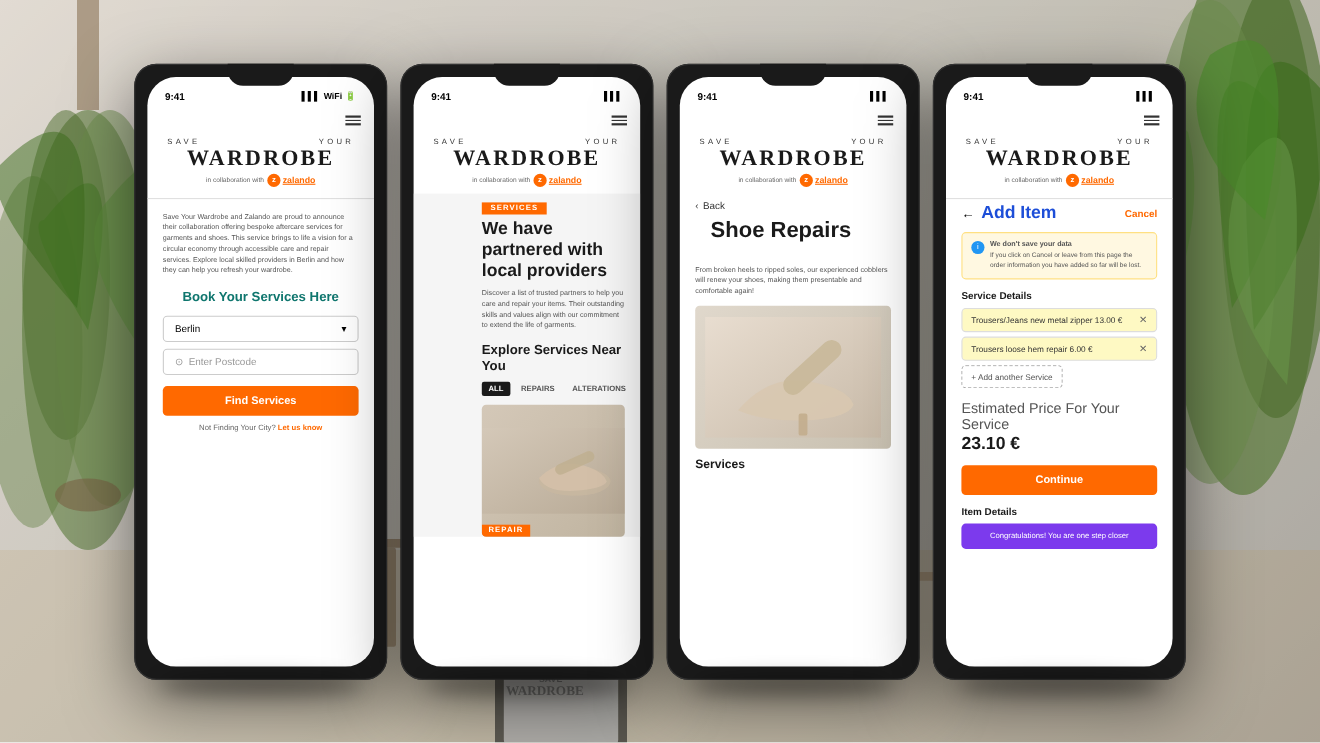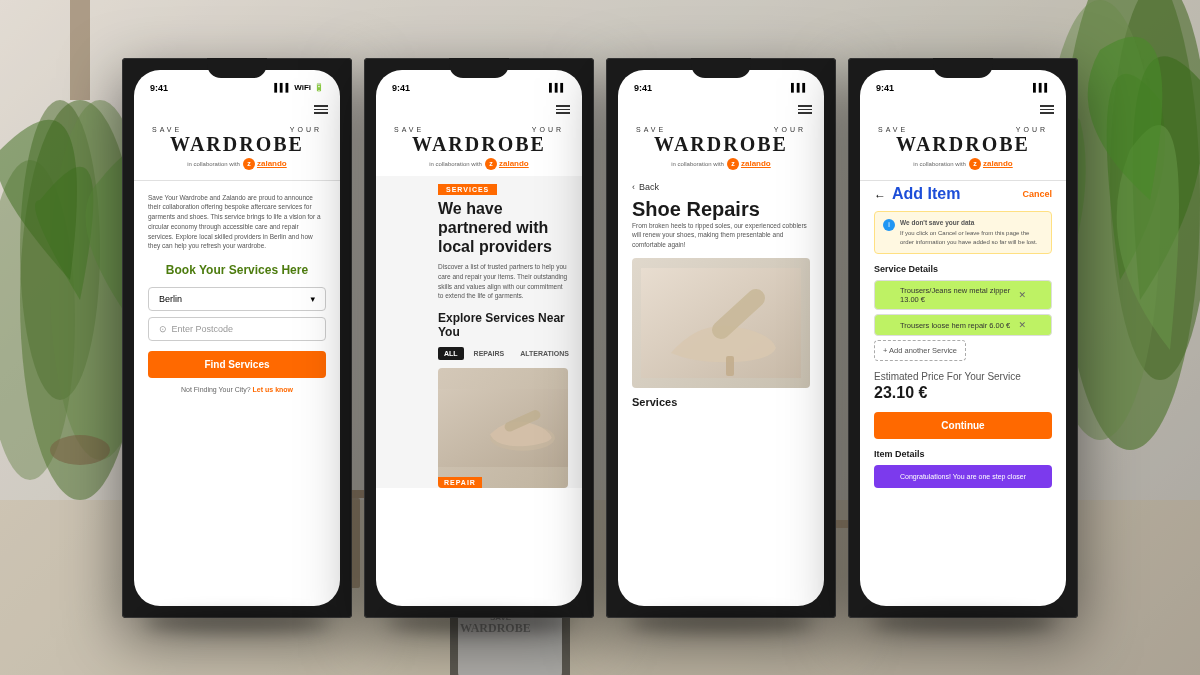--- a/index.html
+++ b/index.html
@@ -34,21 +34,21 @@
       justify-content: center;
       gap: 12px;
       padding: 20px 40px;
     }
 
     
     .phone {
       width: 230px;
       height: 560px;
       background: #1a1a1a;
-      border-radius: 4px;
+      border-radius: 20px;
       padding: 12px;
       position: relative;
       box-shadow: 0 20px 60px rgba(0,0,0,0.5), inset 0 0 0 1px #333;
       flex-shrink: 0;
     }
 
     .phone-screen {
       width: 100%;
       height: 100%;
       background: #fff;
@@ -186,21 +186,21 @@
     .screen1-body {
       font-size: 6.5px;
       color: #555;
       line-height: 1.5;
       margin-bottom: 12px;
     }
 
     .screen1-cta {
       font-size: 12px;
       font-weight: 900;
-      color: #4d7c0f;
+      color: #0f766e;
       text-align: center;
       margin-bottom: 10px;
     }
 
     .dropdown-field {
       width: 100%;
       border: 1px solid #ccc;
       border-radius: 4px;
       padding: 6px 10px;
       font-size: 9px;
@@ -323,22 +323,22 @@
       gap: 4px;
       padding: 6px 14px;
       font-size: 9px;
       color: #333;
     }
 
     .screen3-hero {
       font-size: 20px;
       font-weight: 900;
       color: #1a1a1a;
-      padding: 0 14px;
-      margin-bottom: 0;
+      padding: 0 28px;
+      margin-bottom: 20px;
     }
 
     .screen3-body {
       font-size: 6.5px;
       color: #555;
       padding: 0 14px;
       line-height: 1.5;
       margin-bottom: 8px;
     }
 
@@ -448,24 +448,24 @@
       font-size: 9px;
       font-weight: 700;
       color: #1a1a1a;
       margin-bottom: 6px;
     }
 
     .service-tag {
       display: flex;
       align-items: center;
       justify-content: space-between;
-      background: #bef264;
+      background: #fef9c3;
       border: 1px solid #ddd;
       border-radius: 4px;
-      padding: 5px 25px;
+      padding: 5px 8px;
       margin-bottom: 4px;
       font-size: 7.5px;
       color: #333;
     }
 
     .service-tag-close {
       color: #666;
       font-size: 9px;
     }
 
@@ -481,21 +481,21 @@
       margin-bottom: 10px;
       cursor: pointer;
       background: transparent;
     }
 
     .price-section {
       margin-bottom: 10px;
     }
 
     .price-label {
-      font-size: 10px;
+      font-size: 13px;
       color: #555;
       margin-bottom: 2px;
     }
 
     .price-value {
       font-size: 16px;
       font-weight: 900;
       color: #1a1a1a;
     }
 

